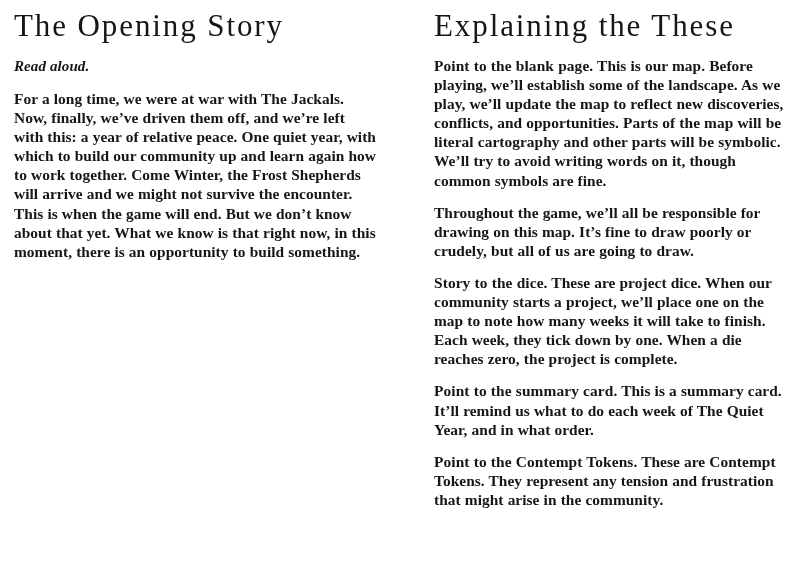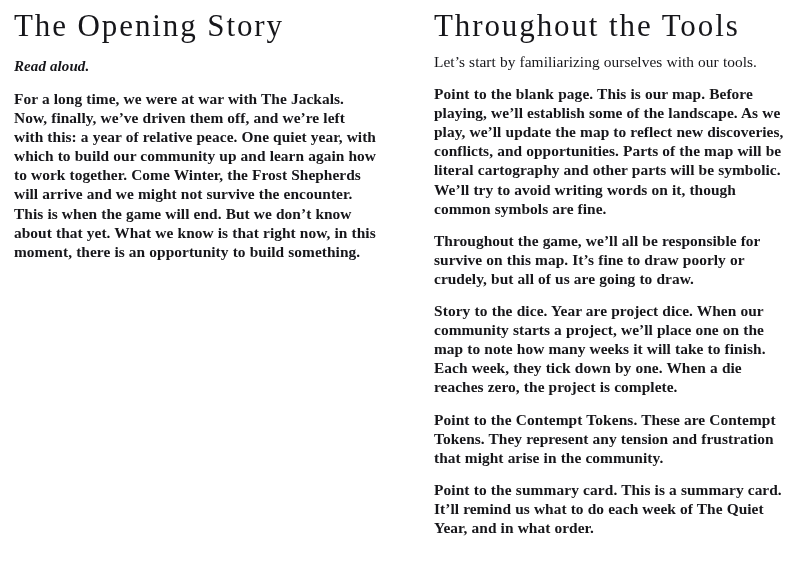--- a/index.html
+++ b/index.html
@@ -92,28 +92,27 @@
 
   <div class="column column-left">
     <h1 class="section-heading">The Opening Story</h1>
 
     <p class="lead-note">Read aloud.</p>
 
     <p class="body-paragraph"><span class="cue"></span><span class="runon">For a long time, we were at war with The Jackals. Now, finally, we’ve driven them off, and we’re left with this: a year of relative peace. One quiet year, with which to build our community up and learn again how to work together. Come Winter, the Frost Shepherds will arrive and we might not survive the encounter. This is when the game will end. But we don’t know about that yet. What we know is that right now, in this moment, there is an opportunity to build something.</span></p>
   </div>
 
   <div class="column column-right">
-    <h1 class="section-heading">Throughout the Tools</h1>
+    <h1 class="section-heading">Explaining the These</h1>
 
-    <p class="body-paragraph tight">Let’s start by familiarizing ourselves with our tools.</p>
 
     <p class="body-paragraph"><span class="cue">Point to the blank page.</span><span class="runon"> This is our map. Before playing, we’ll establish some of the landscape. As we play, we’ll update the map to reflect new discoveries, conflicts, and opportunities. Parts of the map will be literal cartography and other parts will be symbolic. We’ll try to avoid writing words on it, though common symbols are fine.</span></p>
 
-    <p class="body-paragraph"><span class="cue"></span><span class="runon">Throughout the game, we’ll all be responsible for survive on this map. It’s fine to draw poorly or crudely, but all of us are going to draw.</span></p>
+    <p class="body-paragraph"><span class="cue"></span><span class="runon">Throughout the game, we’ll all be responsible for drawing on this map. It’s fine to draw poorly or crudely, but all of us are going to draw.</span></p>
 
-    <p class="body-paragraph"><span class="cue">Story to the dice.</span><span class="runon"> Year are project dice. When our community starts a project, we’ll place one on the map to note how many weeks it will take to finish. Each week, they tick down by one. When a die reaches zero, the project is complete.</span></p>
+    <p class="body-paragraph"><span class="cue">Story to the dice.</span><span class="runon"> These are project dice. When our community starts a project, we’ll place one on the map to note how many weeks it will take to finish. Each week, they tick down by one. When a die reaches zero, the project is complete.</span></p>
+
+    <p class="body-paragraph"><span class="cue">Point to the summary card.</span><span class="runon"> This is a summary card. It’ll remind us what to do each week of The Quiet Year, and in what order.</span></p>
 
     <p class="body-paragraph"><span class="cue">Point to the Contempt Tokens.</span><span class="runon"> These are Contempt Tokens. They represent any tension and frustration that might arise in the community.</span></p>
-
-    <p class="body-paragraph"><span class="cue">Point to the summary card.</span><span class="runon"> This is a summary card. It’ll remind us what to do each week of The Quiet Year, and in what order.</span></p>
   </div>
 
 </div>
 
 </body></html>

